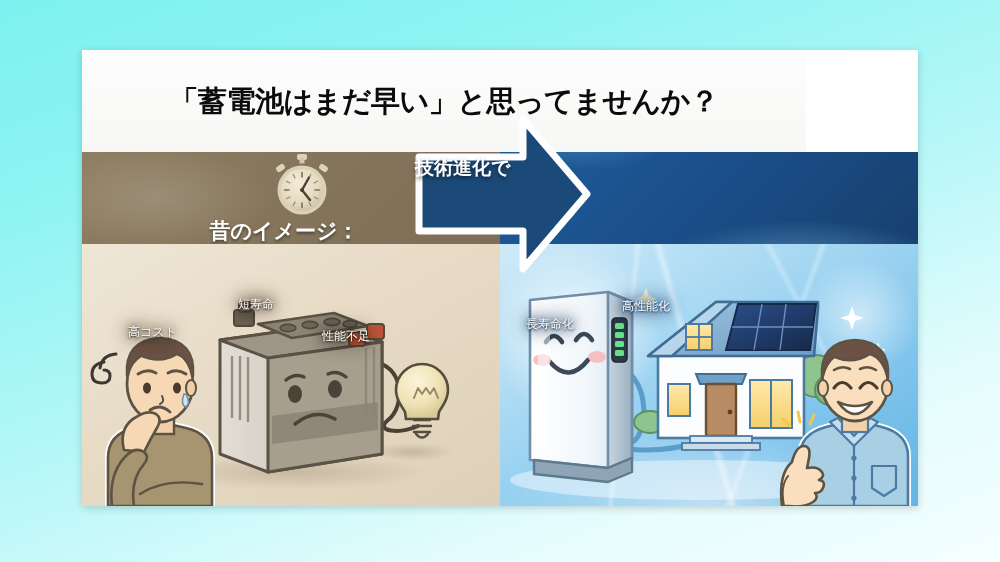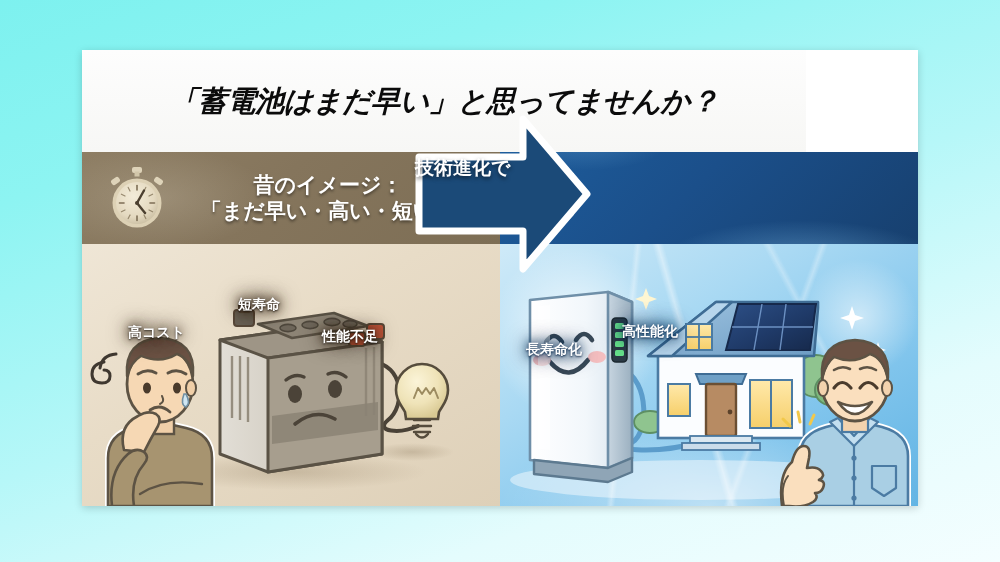--- a/index.html
+++ b/index.html
@@ -33,21 +33,20 @@
     position: absolute;
     left: 0; top: 0;
     width: 724px;
     height: 102px;
     background: linear-gradient(180deg,#fdfdfd 0%, #f7f7f5 100%);
     display: flex;
     flex-direction: column;
     align-items: center;
     justify-content: center;
     gap: 2px;
-    font-style: italic;
   }
   .title-line {
     color: #0b0b0b;
     font-weight: 900;
     letter-spacing: -0.5px;
     white-space: nowrap;
     text-align: center;
     font-family: "DejaVu Sans", "Liberation Sans", sans-serif;
   }
   #title-line-1 { font-size: 29px; line-height: 34px; }
@@ -64,20 +63,21 @@
   .band {
     position: relative;
     height: 92px;
     display: flex;
     align-items: center;
     overflow: hidden;
   }
   #band-old {
     width: 418px;
     background: linear-gradient(135deg,#8e7e64 0%, #85755c 45%, #7d6e55 100%);
+    flex-direction: column;
   }
   #band-new {
     width: 418px;
     background: linear-gradient(135deg,#1d5c9b 0%, #1b4f8a 45%, #17406f 100%);
   }
   #band-new::before {
     content:"";
     position:absolute; inset:0;
     background:
       radial-gradient(ellipse 200px 60px at 72% 120%, rgba(150,215,255,0.38), transparent 70%),
@@ -150,28 +150,28 @@
       linear-gradient(96deg, transparent 30%, rgba(255,255,255,.6) 31%, transparent 32%),
       linear-gradient(110deg, transparent 62%, rgba(255,255,255,.55) 63%, transparent 64%),
       linear-gradient(62deg, transparent 72%, rgba(255,255,255,.5) 73%, transparent 74%);
   }
 
   
   .tag {
     position: absolute;
     z-index: 6;
     color: #fff;
-    font-weight: 700;
-    font-size: 14px;
+    font-weight: 400;
+    font-size: 12px;
     white-space: nowrap;
     font-family: "DejaVu Sans", "Liberation Sans", sans-serif;
     pointer-events: none;
   }
   .tag.dark-glow  { text-shadow: 0 0 9px rgba(45,30,15,.95), 0 0 16px rgba(45,30,15,.9), 0 0 22px rgba(45,30,15,.8), 0 1px 2px rgba(0,0,0,.8); }
-  .tag.blue-glow  { text-shadow: 0 0 9px rgba(10,50,90,.95), 0 0 16px rgba(10,50,90,.9), 0 0 22px rgba(10,50,90,.8), 0 1px 2px rgba(0,20,50,.85); margin-top: 25px; }
+  .tag.blue-glow  { text-shadow: 0 0 9px rgba(10,50,90,.95), 0 0 16px rgba(10,50,90,.9), 0 0 22px rgba(10,50,90,.8), 0 1px 2px rgba(0,20,50,.85); }
 
   #tag-cost      { left: 46px;  top: 80px; }
   #tag-life      { left: 156px; top: 52px; }
   #tag-perf      { left: 240px; top: 84px; }
   #tag-longlife  { left: 26px;  top: 72px; }
   #tag-highperf  { left: 122px; top: 54px; }
   #tag-costdown  { left: 204px; top: 80px; }
 
   
   #arrow {

